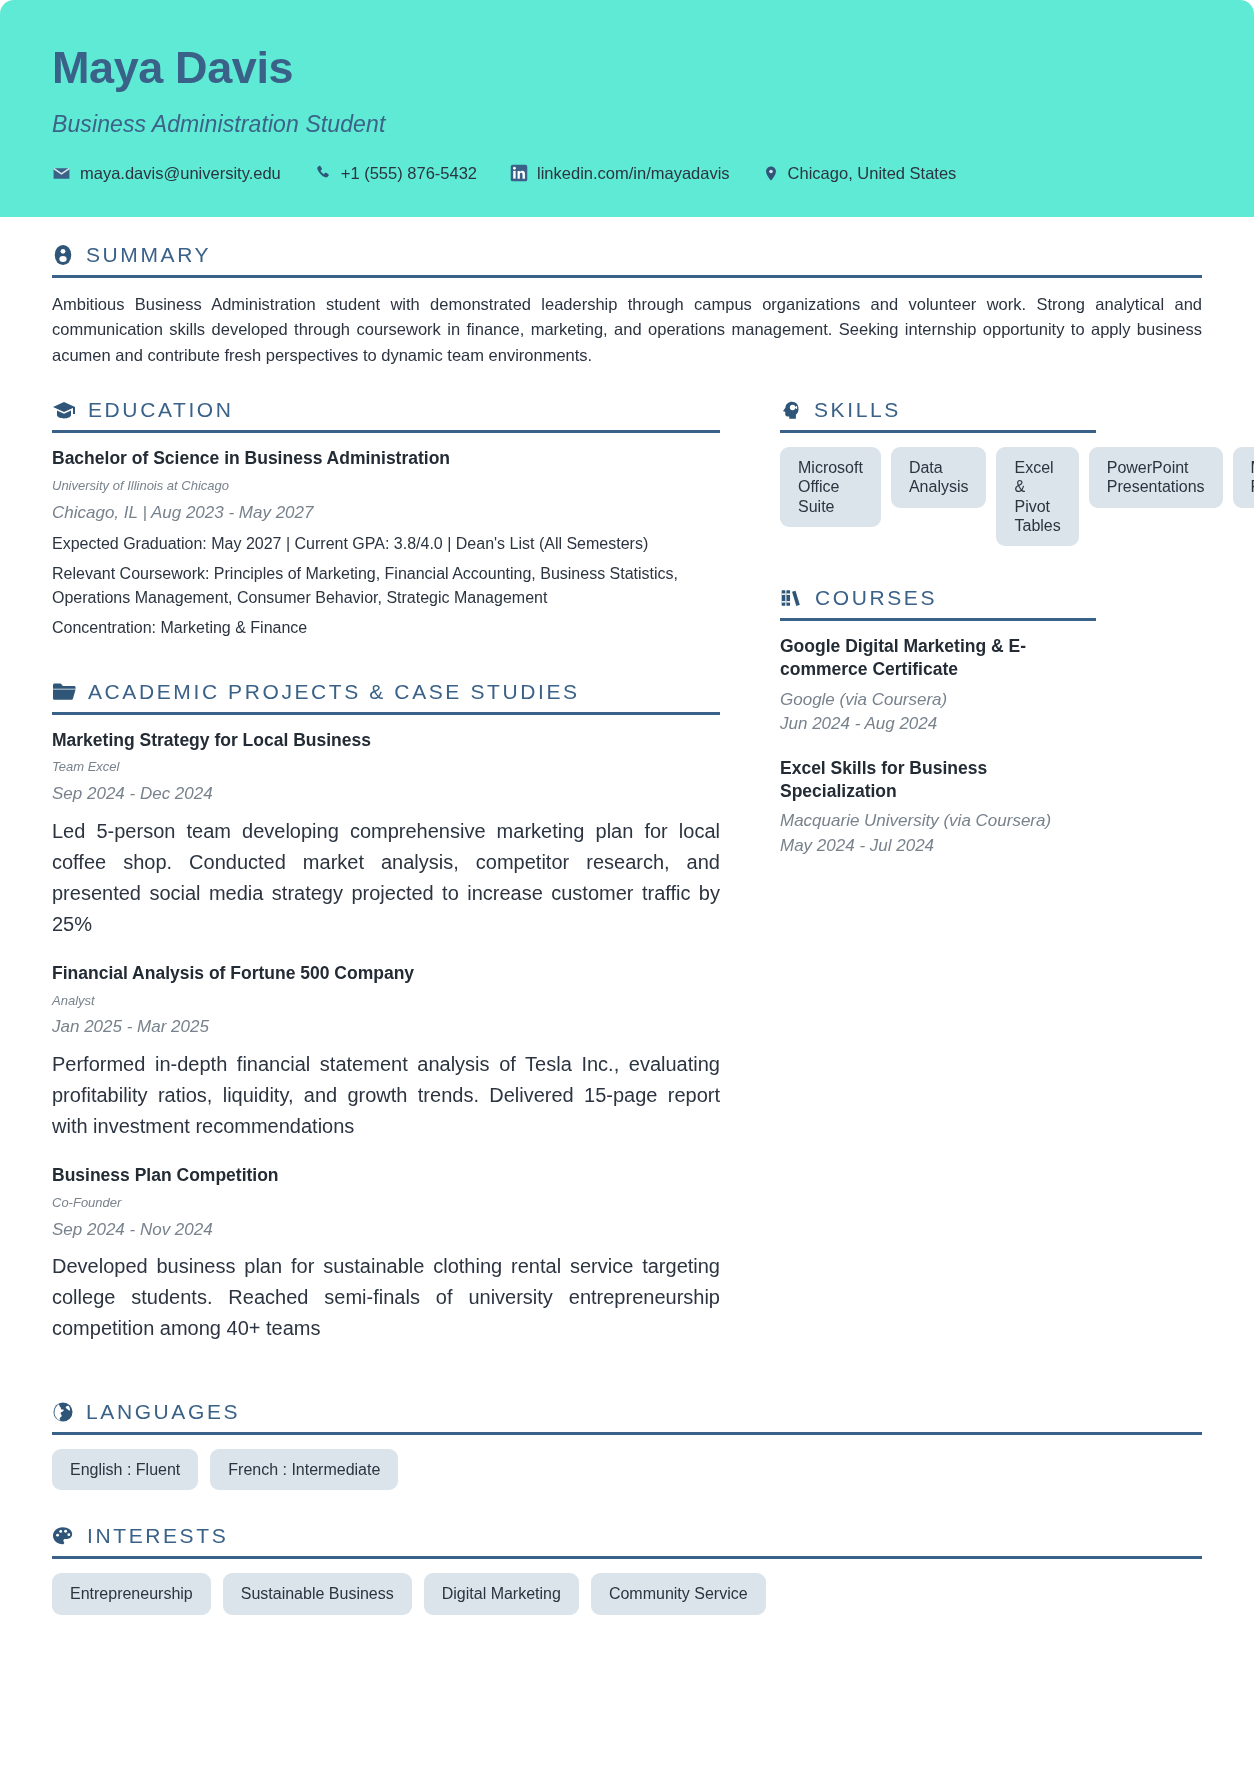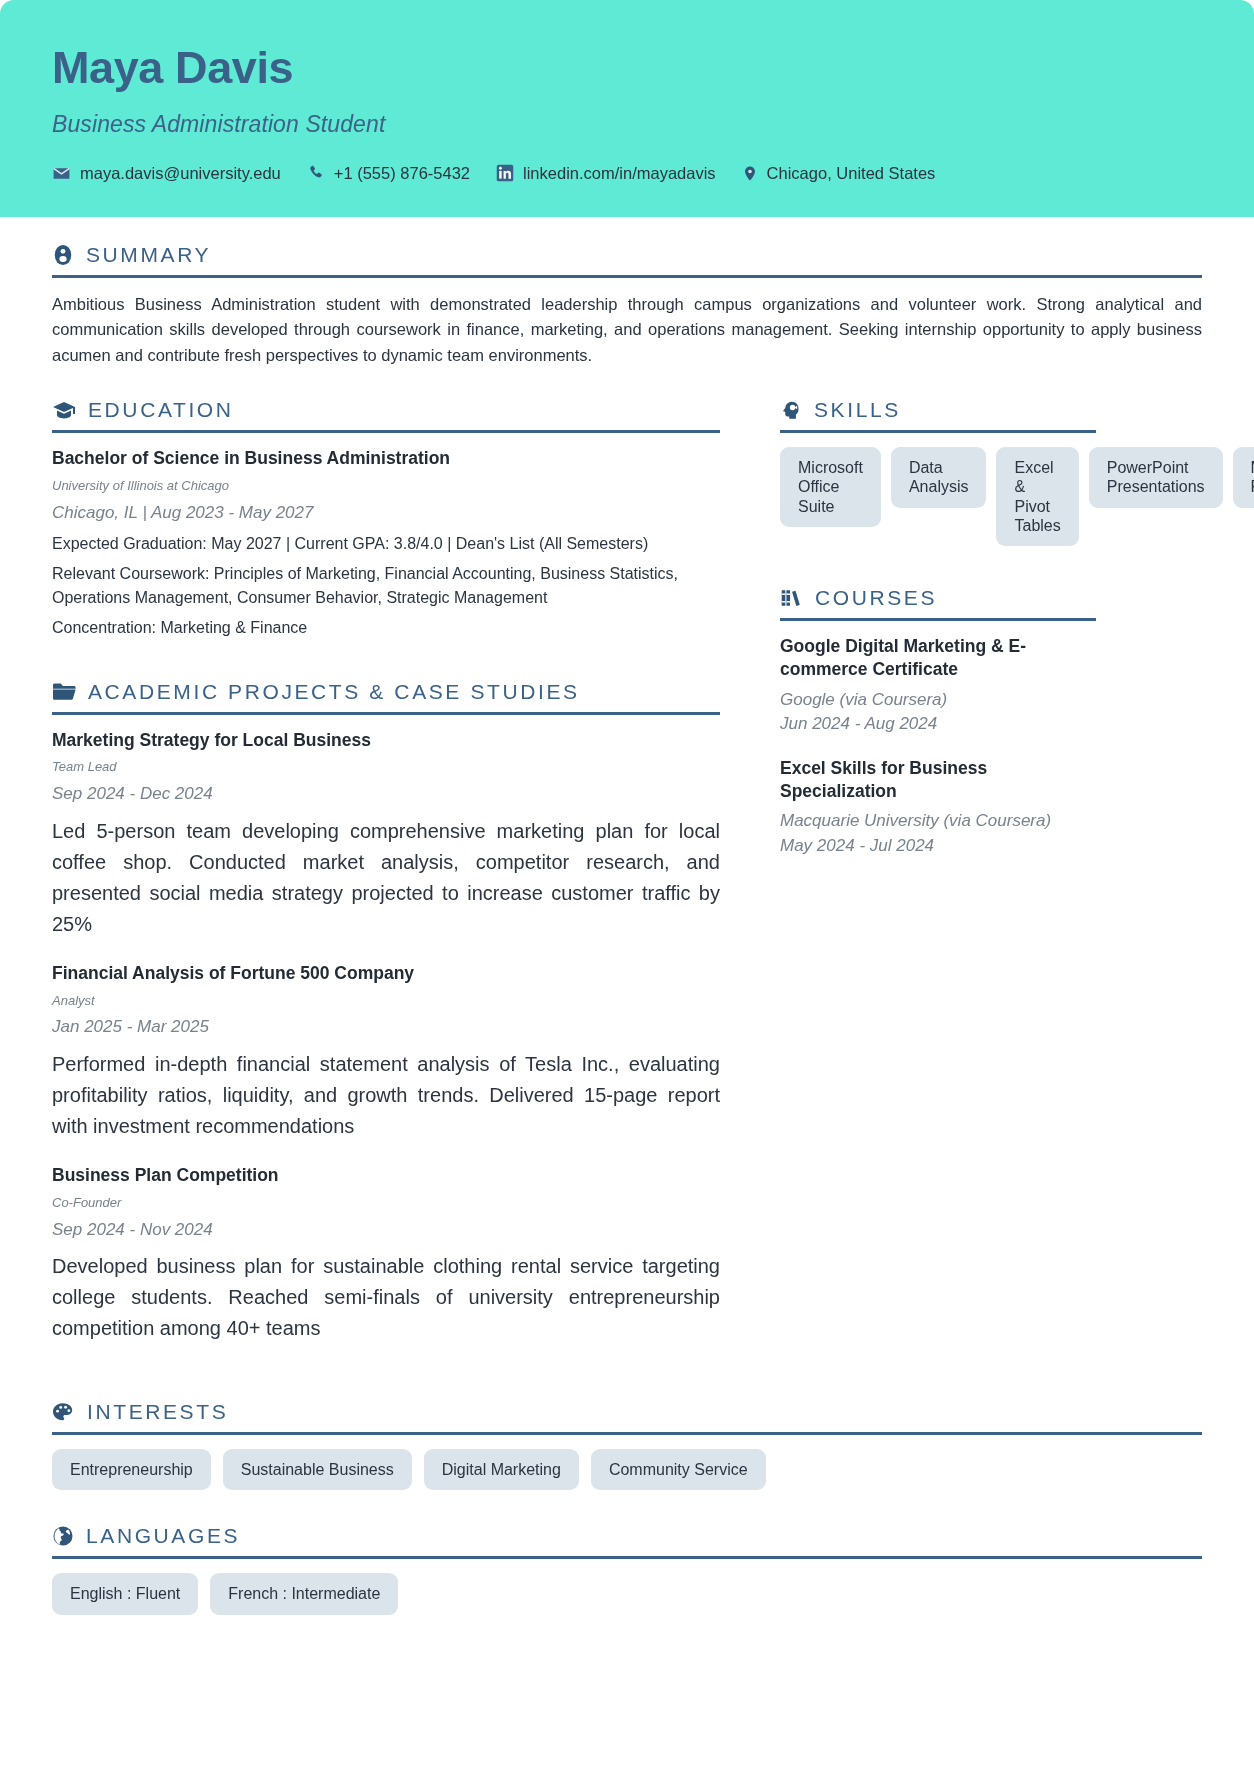--- a/index.html
+++ b/index.html
@@ -34,21 +34,21 @@
     font-size: 23px;
     font-style: italic;
     color: #3d6287;
     letter-spacing: 0.1px;
   }
   .hdr-contact {
     margin-top: 26px;
     display: flex;
     flex-wrap: wrap;
     align-items: flex-start;
-    gap: 0;
+    gap: 7px;
   }
   .ci {
     display: flex;
     align-items: center;
     font-size: 16.5px;
     color: #2b3440;
     margin-right: 26px;
   }
   .ci .gl { margin-right: 9px; display: flex; align-items: center; }
   .ci svg { display: block; }
@@ -259,21 +259,21 @@
                 <path d="M1 3.2c0-.9.7-1.6 1.6-1.6h6.1l2.2 2.4h11.1c.9 0 1.6.7 1.6 1.6v1.1H1z"></path>
                 <path d="M1 7.6h22.6l-2.7 9.1c-.2.7-.8 1.1-1.5 1.1H2.6c-.9 0-1.6-.7-1.6-1.6z"></path>
               </svg>
             </span>
             <span class="sec-title">ACADEMIC PROJECTS &amp; CASE STUDIES</span>
           </div>
           <div class="rule"></div>
 
           <div class="entry">
             <div class="e-title">Marketing Strategy for Local Business</div>
-            <div class="e-sub">Team Lead</div>
+            <div class="e-sub">Team Excel</div>
             <div class="e-meta">Sep 2024 - Dec 2024</div>
             <div class="e-desc">Led 5-person team developing comprehensive marketing plan for local coffee shop. Conducted market analysis, competitor research, and presented social media strategy projected to increase customer traffic by 25%</div>
           </div>
 
           <div class="entry">
             <div class="e-title">Financial Analysis of Fortune 500 Company</div>
             <div class="e-sub">Analyst</div>
             <div class="e-meta">Jan 2025 - Mar 2025</div>
             <div class="e-desc">Performed in-depth financial statement analysis of Tesla Inc., evaluating profitability ratios, liquidity, and growth trends. Delivered 15-page report with investment recommendations</div>
           </div>
@@ -343,51 +343,51 @@
             <div class="c-date">May 2024 - Jul 2024</div>
           </div>
         </div>
 
       </div>
     </div>
 
     <div class="bottom-sec">
       <div class="sec-head">
         <span class="sicon">
+          <svg width="22" height="22" viewBox="0 0 24 24">
+            <circle cx="12" cy="12" r="10.4" fill="#2f5678"></circle>
+            <path d="M7.4 3.6c1.2 1 .4 2.3 1.6 3 1.3.7.1 2.2 1.4 2.6 1.3.4 2.6-.6 2.3 1.2-.3 1.8-2.5.8-3.1 2.3-.6 1.5 1.4 2.2 1 3.6-.4 1.4-2 1.1-2.2 2.8-.1 1.1.5 1.8 1 2.4-3.9-1.2-6.7-4.9-6.7-9.3 0-3.6 1.9-6.8 4.7-8.6z" fill="#ffffff"></path>
+            <path d="M17.6 5c-.8.9-2.3.6-2.6 1.8-.3 1.3 1.6 1.4 2.2 2.5.6 1.1 1.6.6 2.4 1.3.4-2.2-.6-4.3-2-5.6z" fill="#ffffff"></path>
+          </svg>
+        </span>
+        <span class="sec-title">LANGUAGES</span>
+      </div>
+      <div class="rule"></div>
+      <div class="pills-row">
+        <span class="pill">English : Fluent</span>
+        <span class="pill">French : Intermediate</span>
+      </div>
+    </div>
+
+    <div class="bottom-sec">
+      <div class="sec-head">
+        <span class="sicon">
           <svg width="23" height="21" viewBox="0 0 24 22" fill="#2f5678">
             <path d="M11 1.4C5.4 1.4 1 5.3 1 10.3c0 4.9 4.4 8.9 10 8.9 1 0 1.8-.7 1.8-1.6 0-.5-.2-.9-.5-1.2-.3-.3-.5-.7-.5-1.2 0-.9.8-1.6 1.8-1.6h2.1c3 0 5.4-2.2 5.4-4.9 0-4-4.1-7.3-10.1-7.3z"></path>
             <circle cx="5.8" cy="9.6" r="1.5" fill="#ffffff"></circle>
             <circle cx="9.1" cy="5.7" r="1.5" fill="#ffffff"></circle>
             <circle cx="14.2" cy="5.5" r="1.5" fill="#ffffff"></circle>
             <circle cx="17.6" cy="9.1" r="1.5" fill="#ffffff"></circle>
           </svg>
         </span>
         <span class="sec-title">INTERESTS</span>
       </div>
       <div class="rule"></div>
       <div class="pills-row">
         <span class="pill">Entrepreneurship</span>
         <span class="pill">Sustainable Business</span>
         <span class="pill">Digital Marketing</span>
         <span class="pill">Community Service</span>
       </div>
     </div>
 
-    <div class="bottom-sec">
-      <div class="sec-head">
-        <span class="sicon">
-          <svg width="22" height="22" viewBox="0 0 24 24">
-            <circle cx="12" cy="12" r="10.4" fill="#2f5678"></circle>
-            <path d="M7.4 3.6c1.2 1 .4 2.3 1.6 3 1.3.7.1 2.2 1.4 2.6 1.3.4 2.6-.6 2.3 1.2-.3 1.8-2.5.8-3.1 2.3-.6 1.5 1.4 2.2 1 3.6-.4 1.4-2 1.1-2.2 2.8-.1 1.1.5 1.8 1 2.4-3.9-1.2-6.7-4.9-6.7-9.3 0-3.6 1.9-6.8 4.7-8.6z" fill="#ffffff"></path>
-            <path d="M17.6 5c-.8.9-2.3.6-2.6 1.8-.3 1.3 1.6 1.4 2.2 2.5.6 1.1 1.6.6 2.4 1.3.4-2.2-.6-4.3-2-5.6z" fill="#ffffff"></path>
-          </svg>
-        </span>
-        <span class="sec-title">LANGUAGES</span>
-      </div>
-      <div class="rule"></div>
-      <div class="pills-row">
-        <span class="pill">English : Fluent</span>
-        <span class="pill">French : Intermediate</span>
-      </div>
-    </div>
-
   </div>
 </div>
 
 </body></html>

